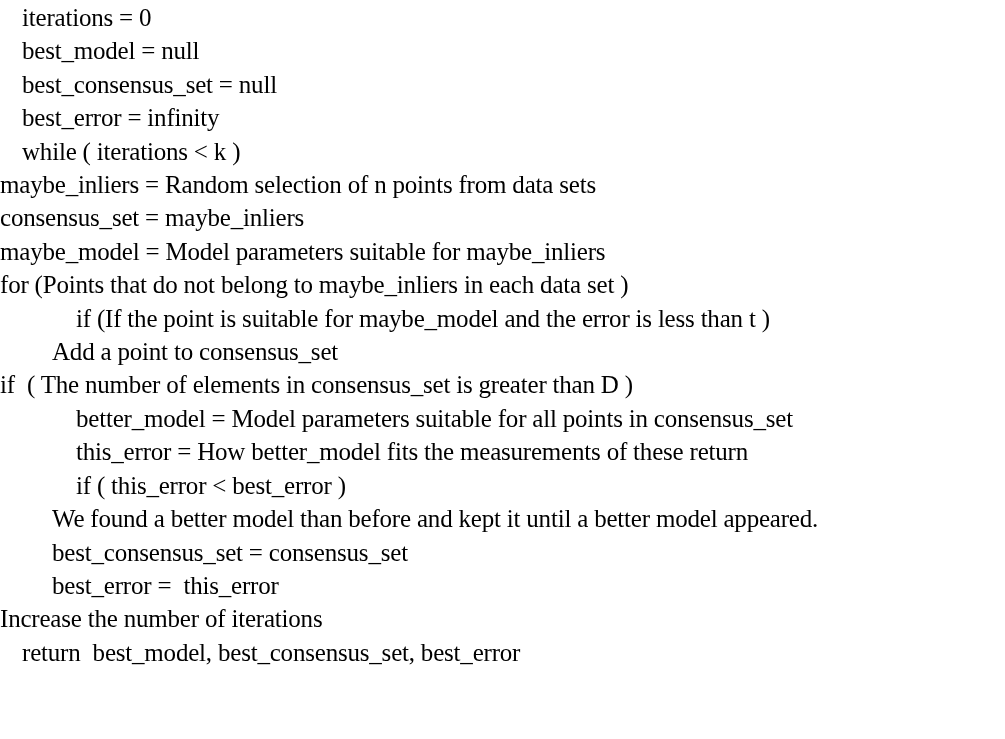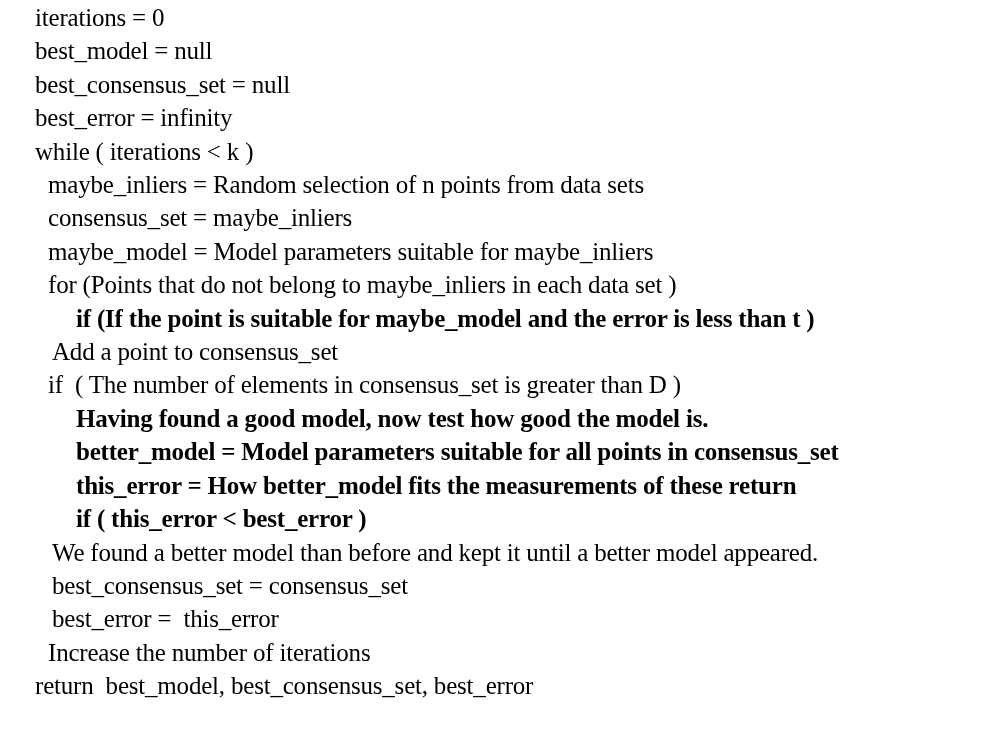--- a/index.html
+++ b/index.html
@@ -23,43 +23,42 @@
     font-family: "Liberation Serif", "DejaVu Serif", serif;
     font-size: 25px;
     line-height: 33.4px;
     color: #000000;
     font-weight: normal;
   }
   .line {
     white-space: pre;        
     letter-spacing: -0.2px;  
   }
-  .indent-0 { padding-left: 35px; }
-  .indent-1 { padding-left: 48px; }
-  .indent-2 { padding-left: 76px; font-weight: bold; }
+  .indent-0 { padding-left: 22px; }
+  .indent-1 { }
+  .indent-2 { padding-left: 76px; }
   .indent-3 { padding-left: 52px; }
 </style>
 </head>
 <body>
 
 <div class="page">
   <div class="code-block" id="code-block">
       <div class="line indent-0">iterations = 0</div>
       <div class="line indent-0">best_model = null</div>
       <div class="line indent-0">best_consensus_set = null</div>
       <div class="line indent-0">best_error = infinity</div>
       <div class="line indent-0">while ( iterations &lt; k )</div>
       <div class="line indent-1">maybe_inliers = Random selection of n points from data sets</div>
       <div class="line indent-1">consensus_set = maybe_inliers</div>
       <div class="line indent-1">maybe_model = Model parameters suitable for maybe_inliers</div>
       <div class="line indent-1">for (Points that do not belong to maybe_inliers in each data set )</div>
       <div class="line indent-2">if (If the point is suitable for maybe_model and the error is less than t )</div>
       <div class="line indent-3">Add a point to consensus_set</div>
       <div class="line indent-1">if  ( The number of elements in consensus_set is greater than D )</div>
-      <div class="line indent-2">Having found a good model, now test how good the model is.</div>
       <div class="line indent-2">better_model = Model parameters suitable for all points in consensus_set</div>
       <div class="line indent-2">this_error = How better_model fits the measurements of these return</div>
       <div class="line indent-2">if ( this_error &lt; best_error )</div>
       <div class="line indent-3">We found a better model than before and kept it until a better model appeared.</div>
       <div class="line indent-3">best_consensus_set = consensus_set</div>
       <div class="line indent-3">best_error =  this_error</div>
       <div class="line indent-1">Increase the number of iterations</div>
       <div class="line indent-0">return  best_model, best_consensus_set, best_error</div>
     </div>
 </div>

